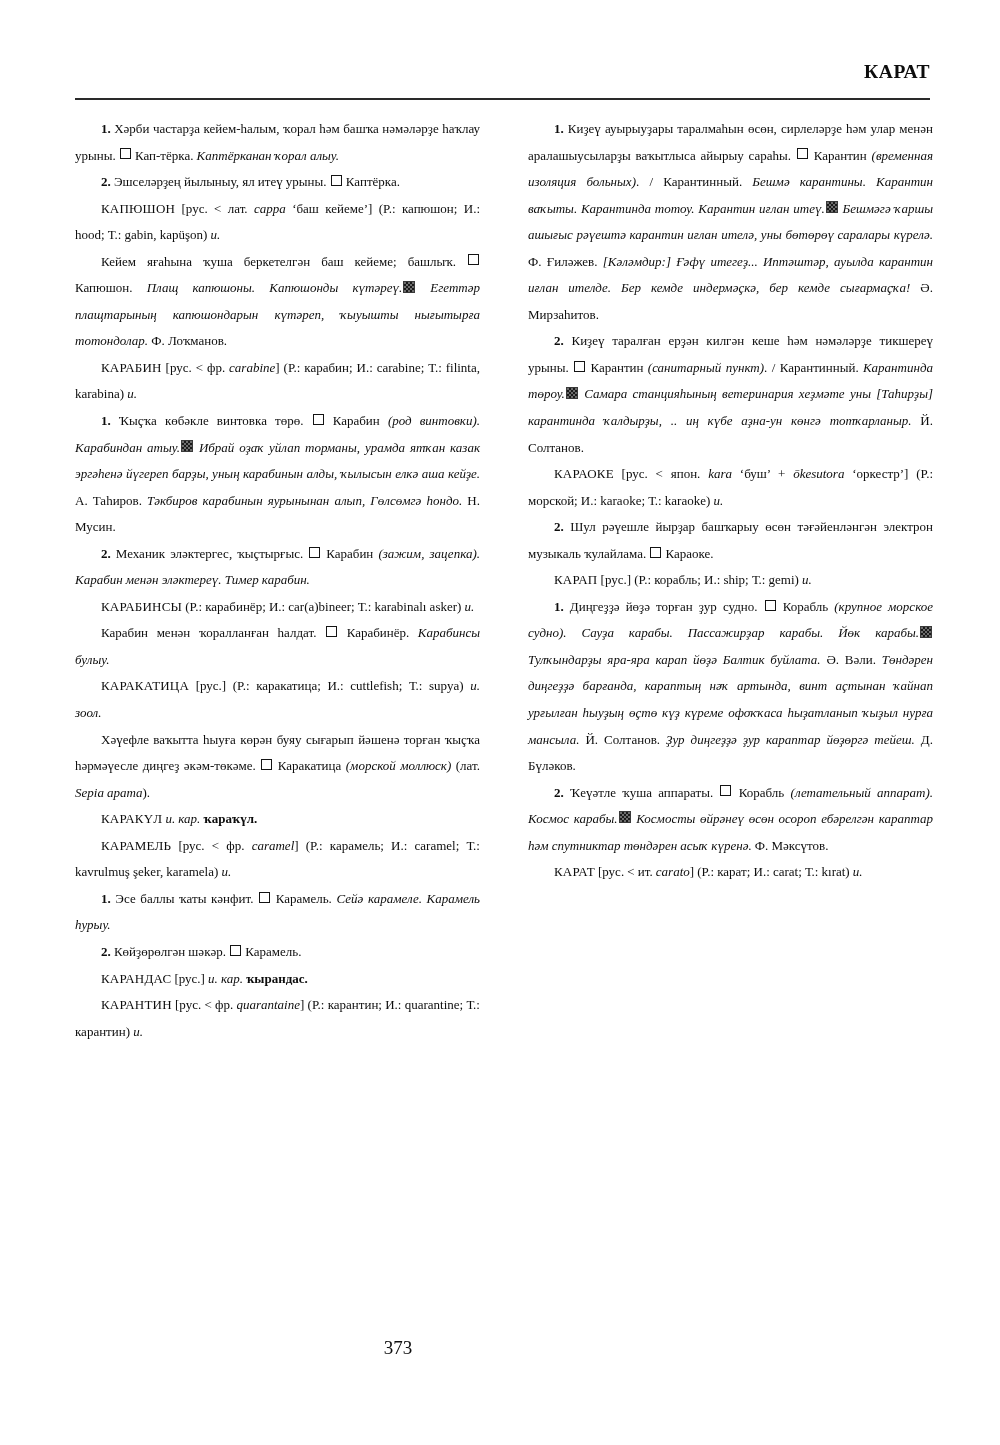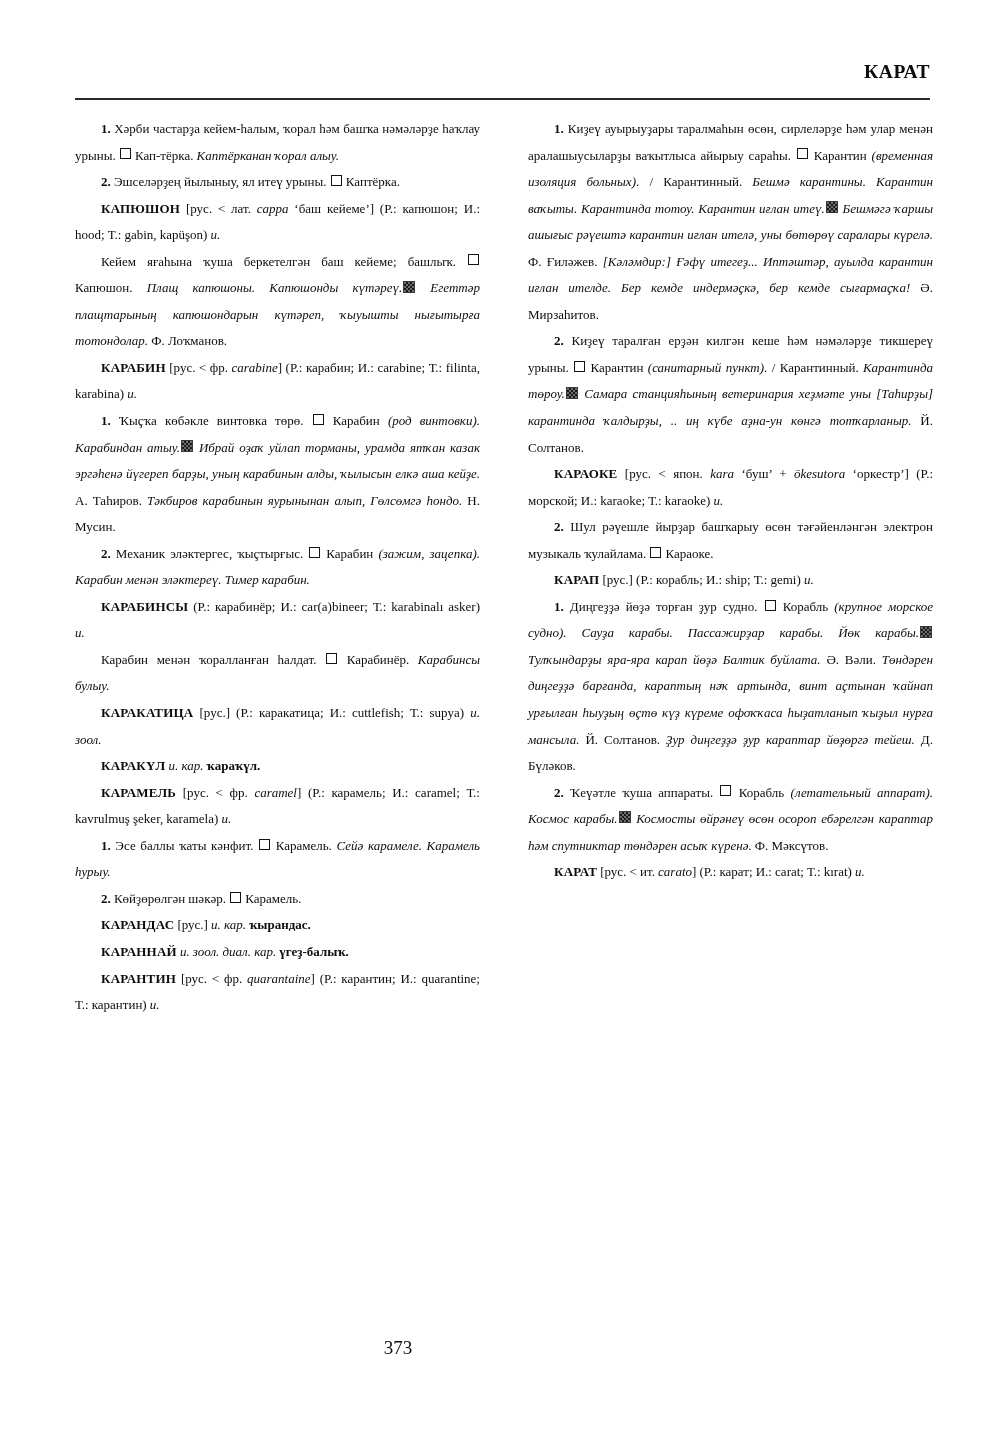--- a/index.html
+++ b/index.html
@@ -69,21 +69,21 @@
     text-justify: inter-word;
     margin: 0;
     hyphens: none;
     word-spacing: -0.1px;
   }
   .para.ind {
     text-indent: 26px;
   }
 
   .hw {           
-    font-weight: bold;
+    font-weight: normal;
     letter-spacing: 0.2px;
   }
   .it {           
     font-style: italic;
   }
   .bi {           
     font-weight: bold;
   }
   .num {          
     font-weight: bold;
@@ -142,26 +142,26 @@
         <p class="para ind"><span class="num">1.</span><span> Хәрби частарҙа кейем-һалым, ҡорал һәм башҡа нәмәләрҙе һаҡлау урыны. </span><span class="sq-open"></span><span> Кап-тёрка. </span><span class="it">Каптёрканан ҡорал алыу.</span></p>
         <p class="para ind"><span class="num">2.</span><span> Эшселәрҙең йылыныу, ял итеү урыны. </span><span class="sq-open"></span><span> Каптёрка.</span></p>
         <p class="para ind"><span class="hw">КАПЮШОН</span><span> [рус. &lt; лат. </span><span class="it">cappa</span><span> ‘баш кейеме’] (Р.: капюшон; И.: hood; Т.: gabin, kapüşon) </span><span class="it">и.</span></p>
         <p class="para ind"><span>Кейем яғаһына ҡуша беркетелгән баш кейеме; башлыҡ. </span><span class="sq-open"></span><span> Капюшон. </span><span class="it">Плащ капюшоны. Капюшонды күтәреү.</span><span class="sq-fill"></span><span class="it"> Егеттәр плащтарының капюшондарын күтәреп, ҡыуышты нығытырға тотондолар.</span><span> Ф. Лоҡманов.</span></p>
         <p class="para ind"><span class="hw">КАРАБИН</span><span> [рус. &lt; фр. </span><span class="it">carabine</span><span>] (Р.: карабин; И.: carabine; Т.: filinta, karabina) </span><span class="it">и.</span></p>
         <p class="para ind"><span class="num">1.</span><span> Ҡыҫҡа көбәкле винтовка төрө. </span><span class="sq-open"></span><span> Карабин </span><span class="it">(род винтовки). Карабиндан атыу.</span><span class="sq-fill"></span><span class="it"> Ибрай оҙаҡ уйлап торманы, урамда ятҡан казак эргәһенә йүгереп барҙы, уның карабинын алды, ҡылысын елкә аша кейҙе.</span><span> А. Таһиров. </span><span class="it">Тәкбиров карабинын яурынынан алып, Гөлсөмгә һондо.</span><span> Н. Мусин.</span></p>
         <p class="para ind"><span class="num">2.</span><span> Механик эләктергес, ҡыҫтырғыс. </span><span class="sq-open"></span><span> Карабин </span><span class="it">(зажим, зацепка). Карабин менән эләктереү. Тимер карабин.</span></p>
         <p class="para ind"><span class="hw">КАРАБИНСЫ</span><span> (Р.: карабинёр; И.: car(a)bineer; Т.: karabinalı asker) </span><span class="it">и.</span></p>
         <p class="para ind"><span>Карабин менән ҡоралланған һалдат. </span><span class="sq-open"></span><span> Карабинёр. </span><span class="it">Карабинсы булыу.</span></p>
         <p class="para ind"><span class="hw">КАРАКАТИЦА</span><span> [рус.] (Р.: каракатица; И.: cuttlefish; Т.: supya) </span><span class="it">и. зоол.</span></p>
+        <p class="para ind"><span>Хәүефле ваҡытта һыуға көрән буяу сығарып йәшенә торған ҡыҫҡа һәрмәүесле диңгеҙ әкәм-төкәме. </span><span class="sq-open"></span><span> Каракатица </span><span class="it">(морской моллюск)</span><span> (лат. </span><span class="it">Sepia apama</span><span>).</span></p>
         <p class="para ind"><span class="hw">КАРАКҮЛ</span><span class="it"> и. кар. </span><span class="bi">ҡараҡүл.</span></p>
         <p class="para ind"><span class="hw">КАРАМЕЛЬ</span><span> [рус. &lt; фр. </span><span class="it">caramel</span><span>] (Р.: карамель; И.: caramel; Т.: kavrulmuş şeker, karamela) </span><span class="it">и.</span></p>
         <p class="para ind"><span class="num">1.</span><span> Эсе баллы ҡаты кәнфит. </span><span class="sq-open"></span><span> Карамель. </span><span class="it">Сейә карамеле. Карамель һурыу.</span></p>
         <p class="para ind"><span class="num">2.</span><span> Көйҙөрөлгән шәкәр. </span><span class="sq-open"></span><span> Карамель.</span></p>
         <p class="para ind"><span class="hw">КАРАНДАС</span><span> [рус.] </span><span class="it">и. кар. </span><span class="bi">ҡырандас.</span></p>
-        <p class="para ind"><span class="hw">КАРАННАЙ</span><span class="it"> и. зоол. диал. кар. </span><span class="bi">үгеҙ-балыҡ.</span></p>
         <p class="para ind"><span class="hw">КАРАНТИН</span><span> [рус. &lt; фр. </span><span class="it">quarantaine</span><span>] (Р.: карантин; И.: quarantine; Т.: карантин) </span><span class="it">и.</span></p>
       </div>
     <div class="col" id="col-right">
         <p class="para ind"><span class="num">1.</span><span> Киҙеү ауырыуҙары таралмаһын өсөн, сирлеләрҙе һәм улар менән аралашыусыларҙы ваҡытлыса айырыу сараһы. </span><span class="sq-open"></span><span> Карантин </span><span class="it">(временная изоляция больных)</span><span>. / Карантинный. </span><span class="it">Бешмә карантины. Карантин ваҡыты. Карантинда тотоу. Карантин иғлан итеү.</span><span class="sq-fill"></span><span class="it"> Бешмәгә ҡаршы ашығыс рәүештә карантин иғлан ителә, уны бөтөрөү саралары күрелә.</span><span> Ф. Ғиләжев. </span><span class="it">[Кәләмдир:] Ғәфү итегеҙ... Иптәштәр, ауылда карантин иғлан ителде. Бер кемде индермәҫкә, бер кемде сығармаҫҡа!</span><span> Ә. Мирзаһитов.</span></p>
         <p class="para ind"><span class="num">2.</span><span> Киҙеү таралған ерҙән килгән кеше һәм нәмәләрҙе тикшереү урыны. </span><span class="sq-open"></span><span> Карантин </span><span class="it">(санитарный пункт)</span><span>. / Карантинный. </span><span class="it">Карантинда төроу.</span><span class="sq-fill"></span><span class="it"> Самара станцияһының ветеринария хеҙмәте уны [Таһирҙы] карантинда ҡалдырҙы, .. иң күбе аҙна-ун көнгә тотҡарланыр.</span><span> Й. Солтанов.</span></p>
         <p class="para ind"><span class="hw">КАРАОКЕ</span><span> [рус. &lt; япон. </span><span class="it">kara</span><span> ‘буш’ + </span><span class="it">ōkesutora</span><span> ‘оркестр’] (Р.: морской; И.: karaoke; Т.: karaoke) </span><span class="it">и.</span></p>
         <p class="para ind"><span class="num">2.</span><span> Шул рәүешле йырҙар башҡарыу өсөн тәғәйенләнгән электрон музыкаль ҡулайлама. </span><span class="sq-open"></span><span> Караоке.</span></p>
         <p class="para ind"><span class="hw">КАРАП</span><span> [рус.] (Р.: корабль; И.: ship; Т.: gemi) </span><span class="it">и.</span></p>
         <p class="para ind"><span class="num">1.</span><span> Диңгеҙҙә йөҙә торған ҙур судно. </span><span class="sq-open"></span><span> Корабль </span><span class="it">(крупное морское судно). Сауҙа карабы. Пассажирҙар карабы. Йөк карабы.</span><span class="sq-fill"></span><span class="it"> Тулҡындарҙы яра-яра карап йөҙә Балтик буйлата.</span><span> Ә. Вәли. </span><span class="it">Төндәрен диңгеҙҙә барғанда, караптың нәҡ артында, винт аҫтынан ҡайнап урғылған һыуҙың өҫтө күҙ күреме офоҡҡаса һыҙатланып ҡыҙыл нурға мансыла.</span><span> Й. Солтанов. </span><span class="it">Ҙур диңгеҙҙә ҙур караптар йөҙөргә тейеш.</span><span> Д. Бүләков.</span></p>
         <p class="para ind"><span class="num">2.</span><span> Ҡеүәтле ҡуша аппараты. </span><span class="sq-open"></span><span> Корабль </span><span class="it">(летательный аппарат). Космос карабы.</span><span class="sq-fill"></span><span class="it"> Космосты өйрәнеү өсөн осороп ебәрелгән караптар һәм спутниктар төндәрен асыҡ күренә.</span><span> Ф. Мәксүтов.</span></p>

